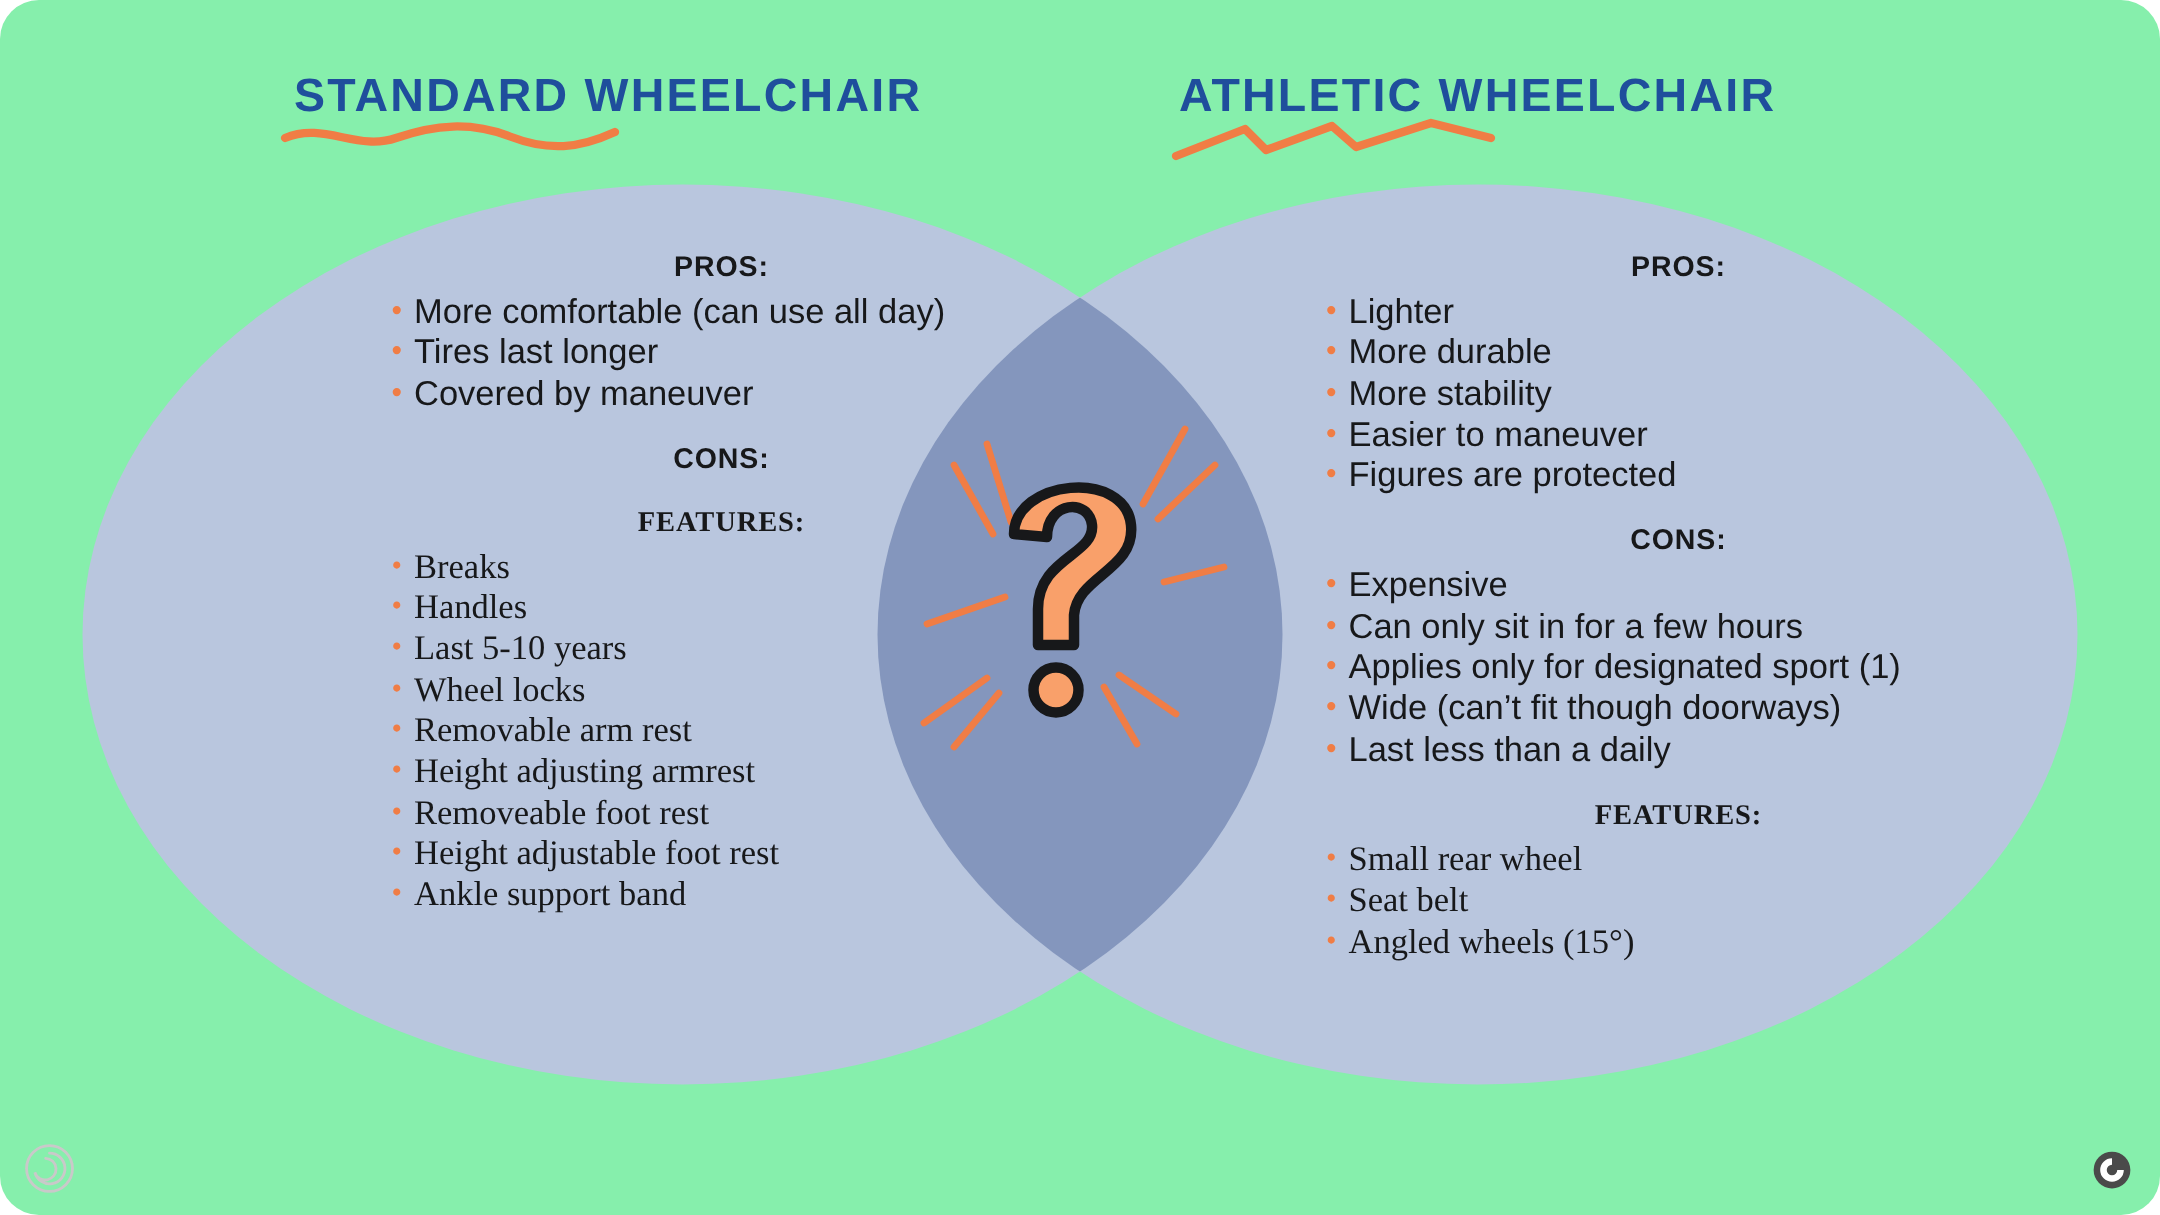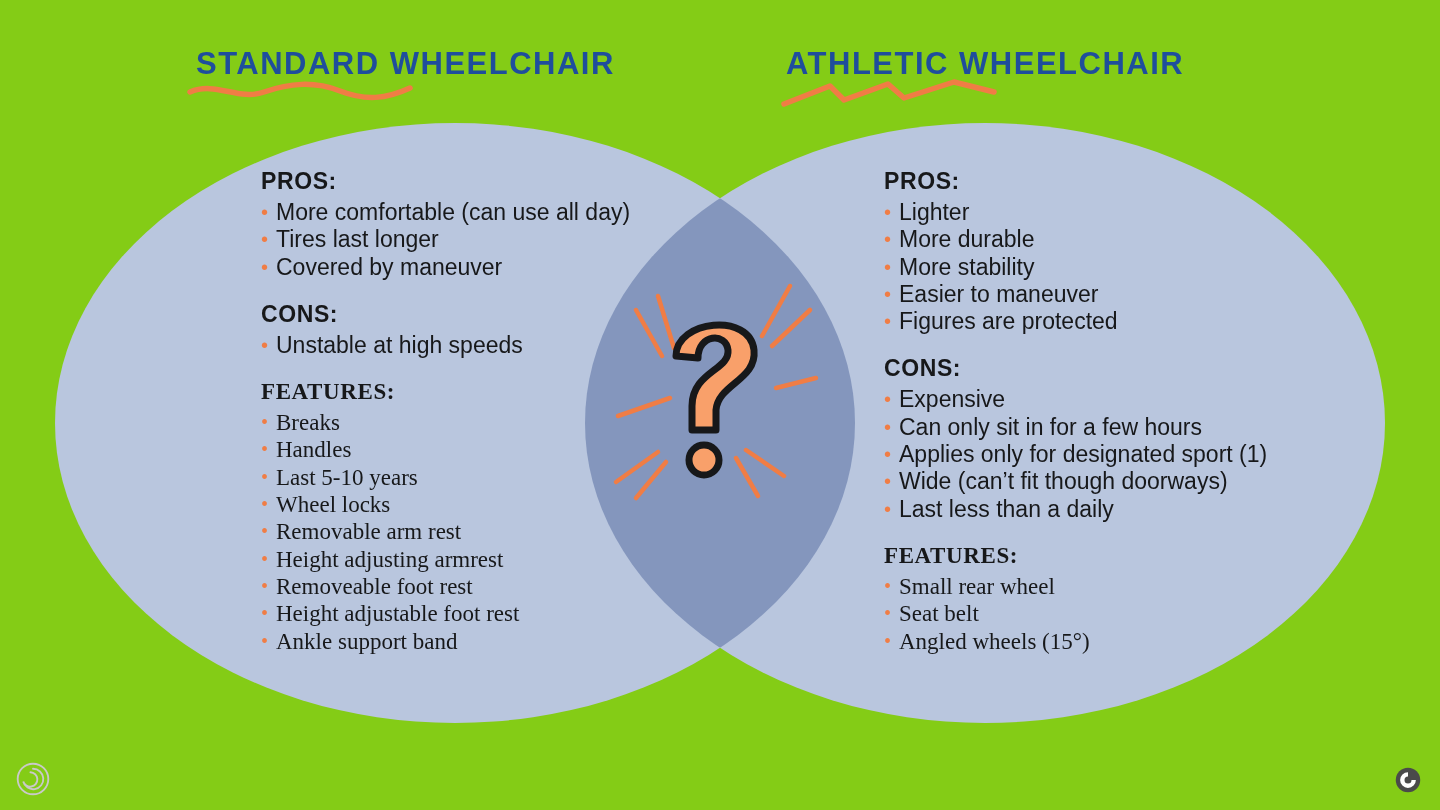--- a/index.html
+++ b/index.html
@@ -11,21 +11,22 @@
     width: 1440px;
     height: 810px;
     overflow: hidden;
     font-family: "Liberation Sans", sans-serif;
     position: relative;
   }
 
   .slide {
     position: absolute;
     inset: 0;
-    background: #84cc16;
+    background: #86efac;
+    border-radius: 26px;
   }
 
   
   .title {
     position: absolute;
     font-size: 31px;
     font-weight: bold;
     letter-spacing: 1.5px;
     color: #1f4e9c;
     text-transform: uppercase;
@@ -54,25 +55,26 @@
     position: absolute;
     color: #17181a;
   }
   #col-left { left: 261px; top: 168px; width: 440px; }
   #col-right { left: 884px; top: 168px; width: 470px; }
 
   .group { margin-bottom: 20px; }
   .group:last-child { margin-bottom: 0; font-family: Liberation Serif, serif; }
 
   .group-title {
-    font-size: 23px;
+    font-size: 19px;
     font-weight: bold;
     letter-spacing: 0.6px;
     color: #17181a;
     margin-bottom: 4px;
+    text-align: center;
   }
 
   ul.items {
     list-style: none;
     margin: 0;
     padding: 0;
   }
   ul.items li {
     font-size: 23px;
     line-height: 27.3px;
@@ -148,23 +150,20 @@
     <div class="group">
       <div class="group-title">PROS:</div>
       <ul class="items">
         <li>More comfortable (can use all day)</li>
         <li>Tires last longer</li>
         <li>Covered by maneuver</li>
       </ul>
     </div>
     <div class="group">
       <div class="group-title">CONS:</div>
-      <ul class="items">
-        <li>Unstable at high speeds</li>
-      </ul>
     </div>
     <div class="group">
       <div class="group-title">FEATURES:</div>
       <ul class="items">
         <li>Breaks</li>
         <li>Handles</li>
         <li>Last 5-10 years</li>
         <li>Wheel locks</li>
         <li>Removable arm rest</li>
         <li>Height adjusting armrest</li>

